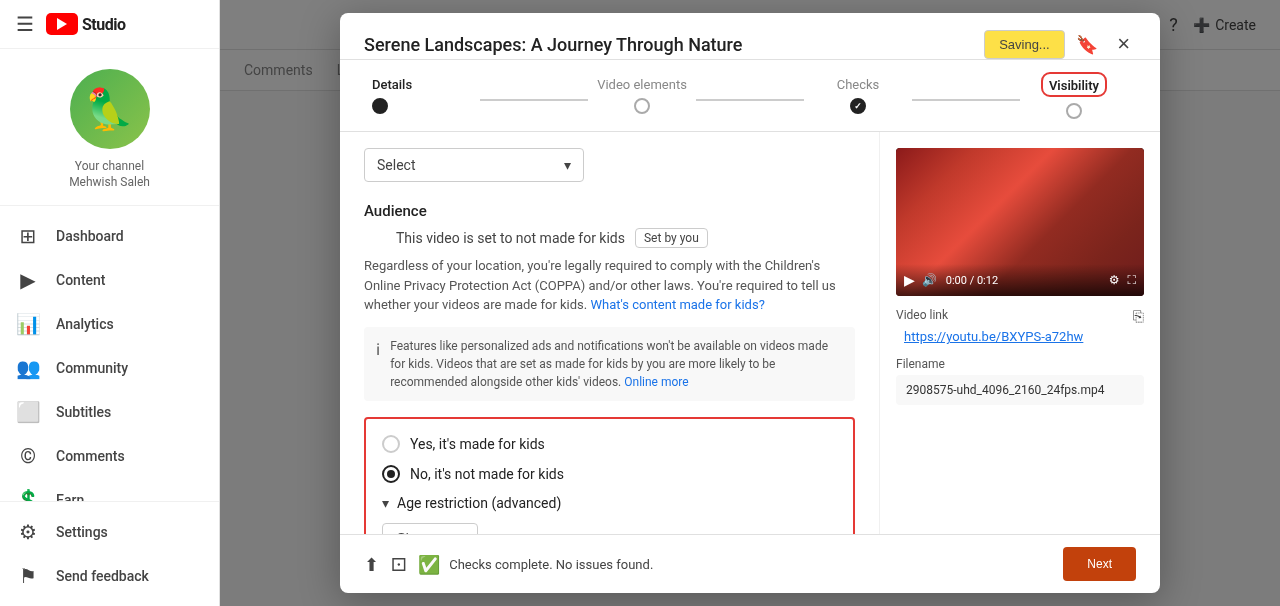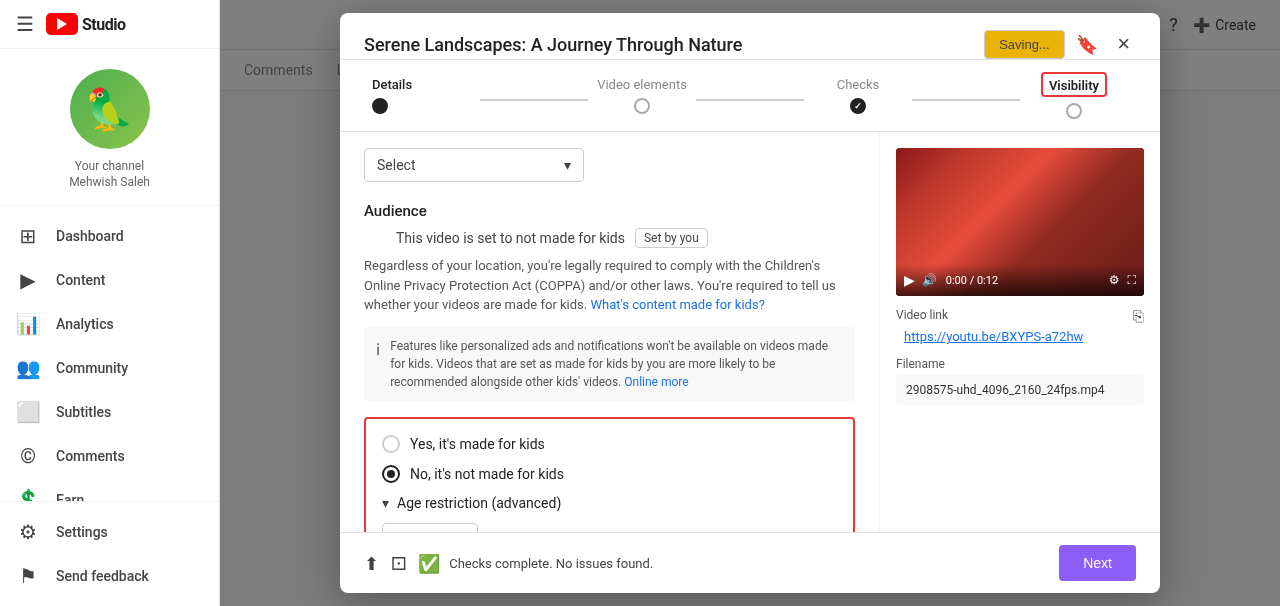--- a/index.html
+++ b/index.html
@@ -94,21 +94,21 @@
     .modal-header {
       display: flex; align-items: center; justify-content: space-between;
       padding: 16px 24px 0;
       border-bottom: 1px solid #e0e0e0;
       padding-bottom: 0;
     }
     .modal-title { font-size: 18px; font-weight: 500; color: #222; flex: 1; }
     .modal-header-actions { display: flex; align-items: center; gap: 8px; }
     .saving-btn {
       padding: 6px 14px; border: 1px solid #ccc; border-radius: 4px;
-      background: #eab308; font-size: 13px; color: #444; cursor: pointer;
+      background: #fde047; font-size: 13px; color: #444; cursor: pointer;
     }
     .bookmark-icon { font-size: 18px; color: #444; cursor: pointer; padding: 4px; }
     .close-btn {
       background: none; border: none; font-size: 22px; color: #444;
       cursor: pointer; padding: 4px 6px; line-height: 1;
     }
 
     
     .modal-body {
       display: flex; gap: 0; flex: 1; overflow: hidden;
@@ -234,22 +234,22 @@
     }
     .footer-left { display: flex; align-items: center; gap: 12px; }
     .upload-icon { font-size: 18px; color: #444; }
     .cuts-icon { font-size: 18px; color: #444; }
     .checks-status {
       display: flex; align-items: center; gap: 8px;
     }
     .check-circle { color: #1e8e3e; font-size: 18px; }
     .checks-text { font-size: 13px; color: #444; }
     .next-btn {
-      background: #8b5cf6; color: white; border: none;
-      padding: 10px 24px; border-radius: 4px; font-size: 14px;
+      background: #c2410c; color: white; border: none;
+      padding: 10px 24px; border-radius: 4px; font-size: 12px;
       font-weight: 500; cursor: pointer;
     }
 
     
     .left-panel::-webkit-scrollbar { width: 6px; }
     .left-panel::-webkit-scrollbar-track { background: #f1f1f1; }
     .left-panel::-webkit-scrollbar-thumb { background: #ccc; border-radius: 3px; }
     .bg-header {
       height: 50px; background: #fff; border-bottom: 1px solid #e0e0e0;
       display: flex; align-items: center; justify-content: flex-end;
@@ -366,21 +366,21 @@
 
           <div style="display:flex;flex-direction:column;align-items:center;flex:1;">
             <span style="font-size:13px;color:#888;margin-bottom:6px;">Checks</span>
             <div style="width:16px;height:16px;border-radius:50%;background:#222;border:2px solid #222;position:relative;z-index:1;display:flex;align-items:center;justify-content:center;">
               <span style="color:white;font-size:9px;font-weight:bold;">✓</span>
             </div>
           </div>
           <div style="flex:1;height:2px;background:#ccc;margin-top:8px;"></div>
 
           <div style="display:flex;flex-direction:column;align-items:center;flex:1;">
-            <div style="border:2px solid #e53935;border-radius:4px;padding:1px 6px;margin-bottom:6px;">
+            <div style="border:2px solid #e53935;border-radius:9px;padding:1px 6px;margin-bottom:6px;">
               <span style="font-size:13px;color:#222;font-weight:600;">Visibility</span>
             </div>
             <div style="width:16px;height:16px;border-radius:50%;background:#fff;border:2px solid #aaa;position:relative;z-index:1;"></div>
           </div>
         </div>
       </div>
 
       <div class="modal-body">
 
         <div class="left-panel">

